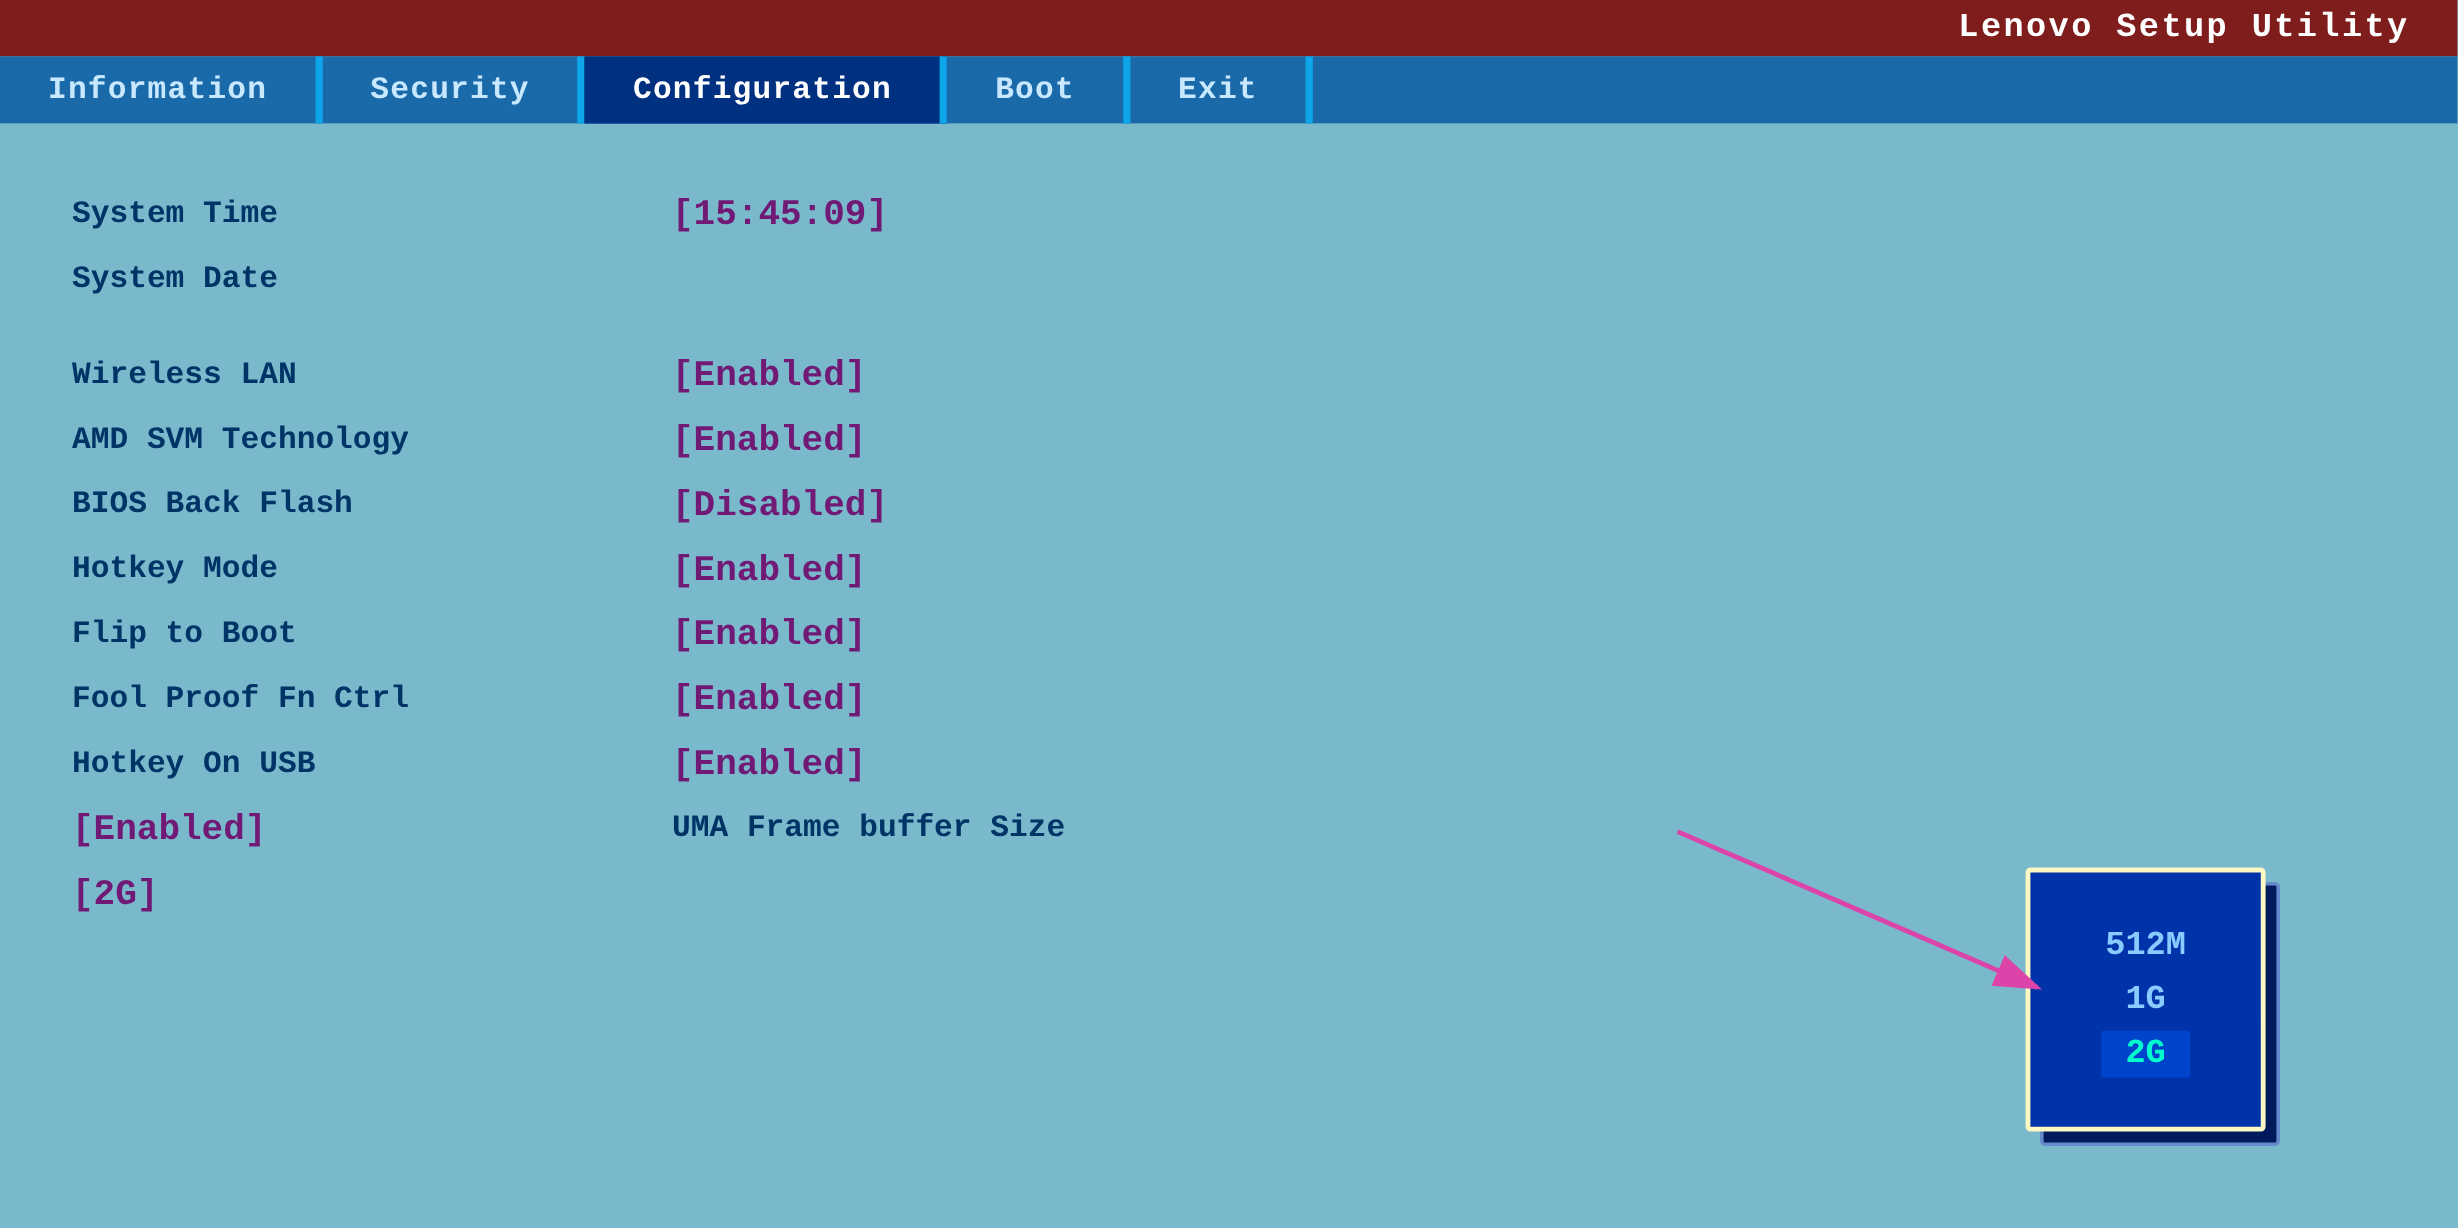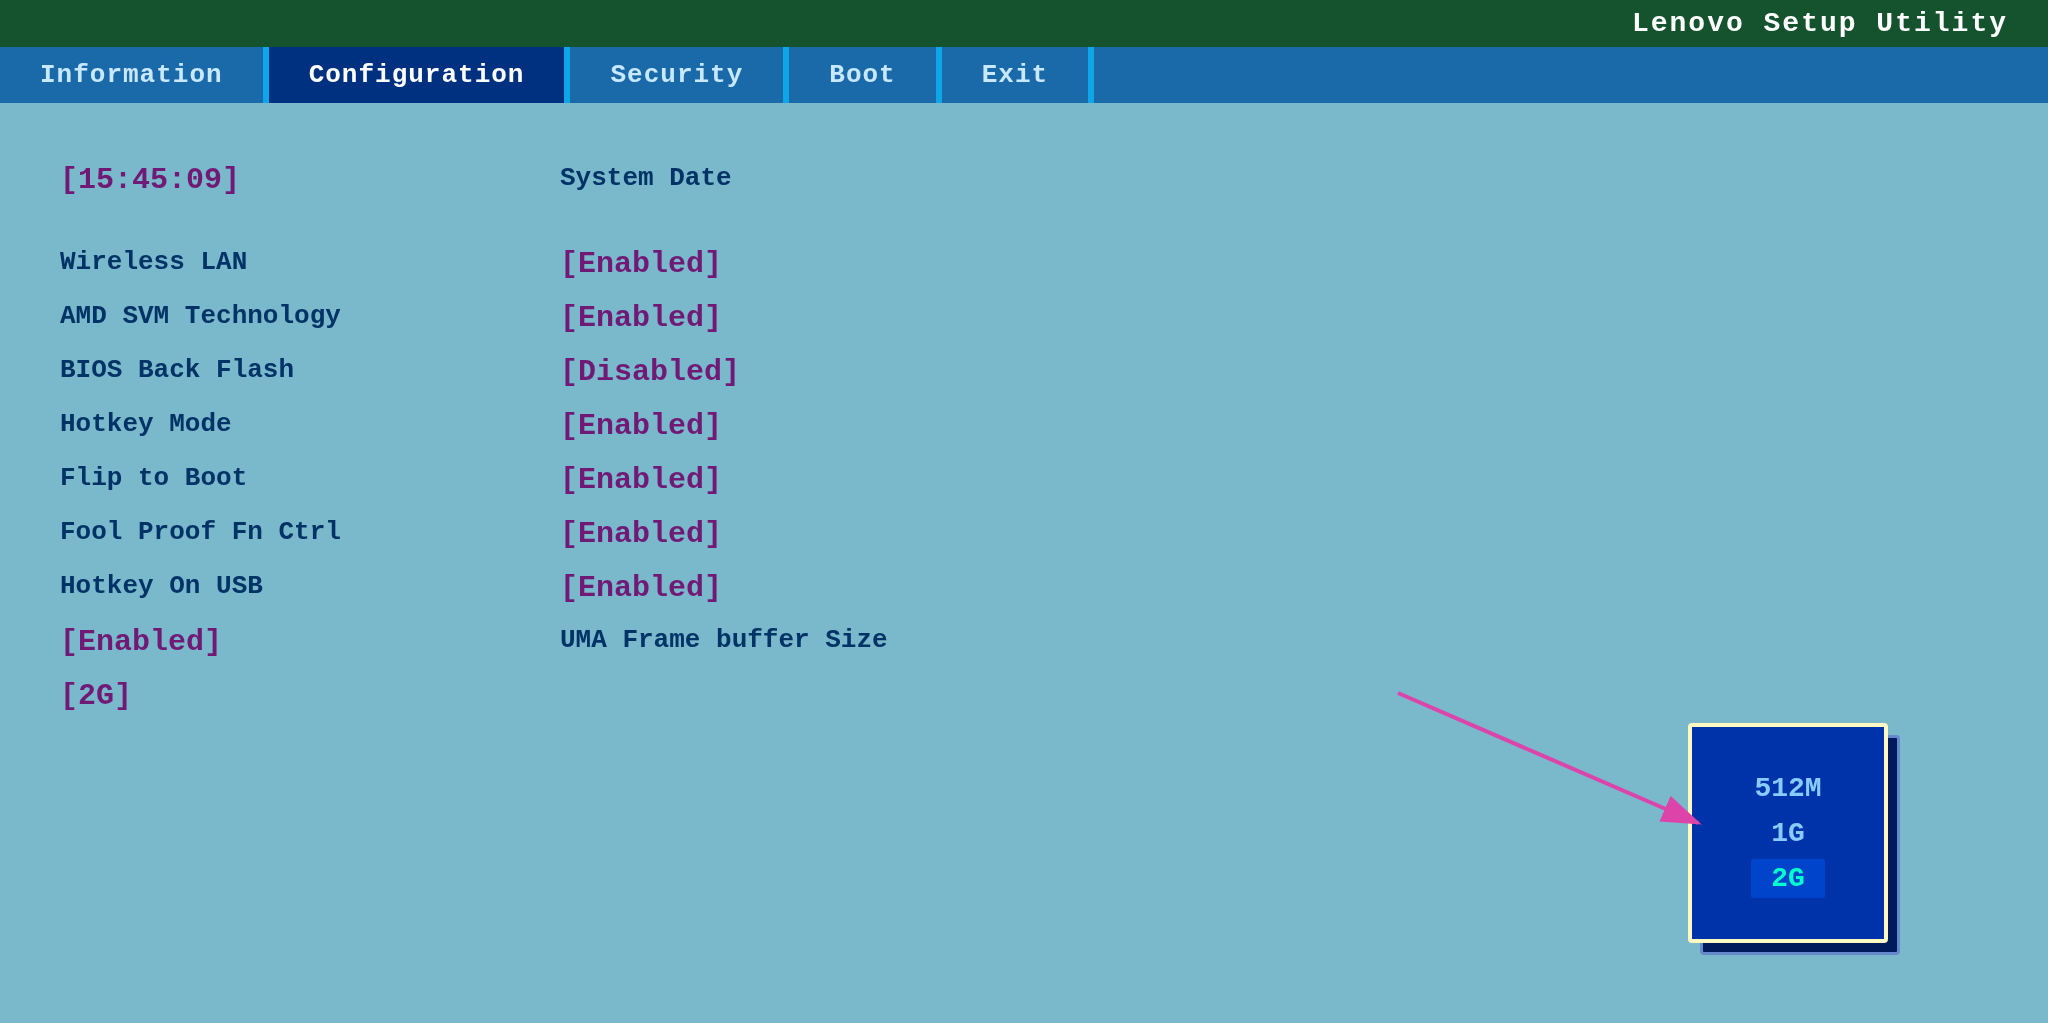--- a/index.html
+++ b/index.html
@@ -12,21 +12,21 @@
       width: 2048px;
       height: 1023px;
       background: #7ab8cc;
       font-family: 'Courier New', Courier, monospace;
       overflow: hidden;
       position: relative;
     }
 
     
     .title-bar {
-      background: #14532d;
+      background: #7f1d1d;
       color: #ffffff;
       text-align: right;
       padding: 8px 40px 8px 0;
       font-size: 28px;
       font-weight: bold;
       letter-spacing: 2px;
     }
 
     
     .nav-bar {
@@ -142,28 +142,29 @@
   </style>
 </head>
 <body>
 
 <div class="title-bar">
   <span>Lenovo Setup Utility</span>
 </div>
 
 <div class="nav-bar">
     <div class="nav-item">Information</div>
+    <div class="nav-item">Security</div>
     <div class="nav-item active">Configuration</div>
-    <div class="nav-item">Security</div>
     <div class="nav-item">Boot</div>
     <div class="nav-item">Exit</div>
   </div>
 
 <div class="main-content">
   <div class="settings-table">
+      <div class="setting-label">System Time</div>
       <div class="setting-value">[15:45:09]</div>
       <div class="setting-label">System Date</div>
       <div class="spacer-row"></div>
       <div class="setting-label">Wireless LAN</div>
       <div class="setting-value">[Enabled]</div>
       <div class="setting-label">AMD SVM Technology</div>
       <div class="setting-value">[Enabled]</div>
       <div class="setting-label">BIOS Back Flash</div>
       <div class="setting-value">[Disabled]</div>
       <div class="setting-label">Hotkey Mode</div>

